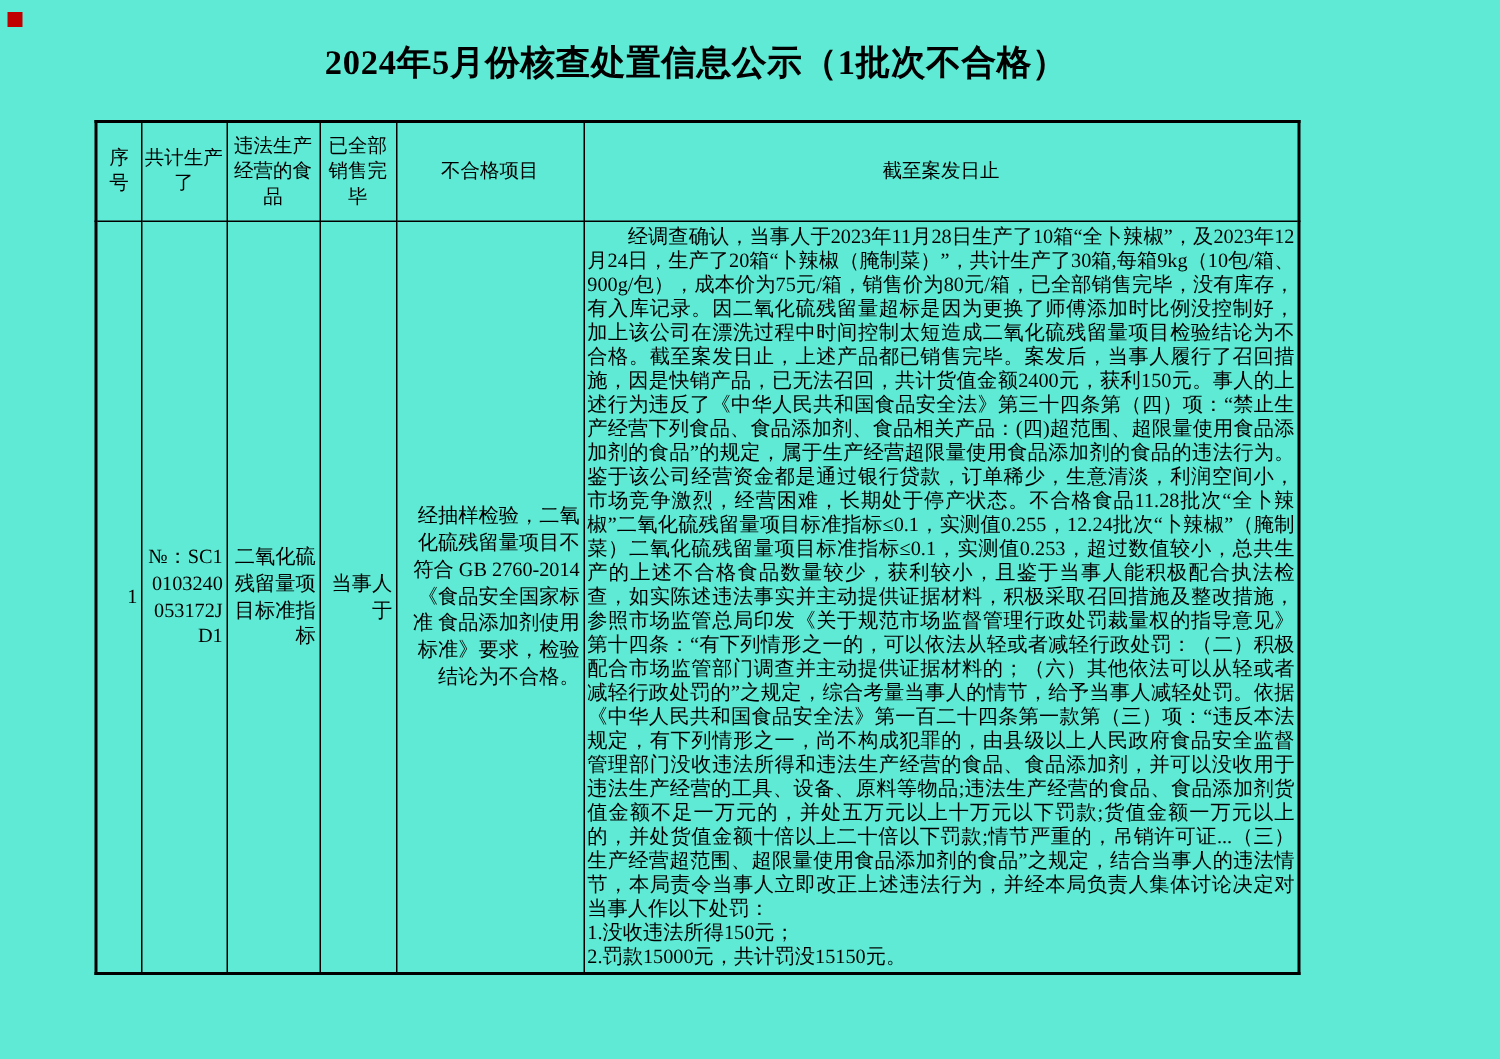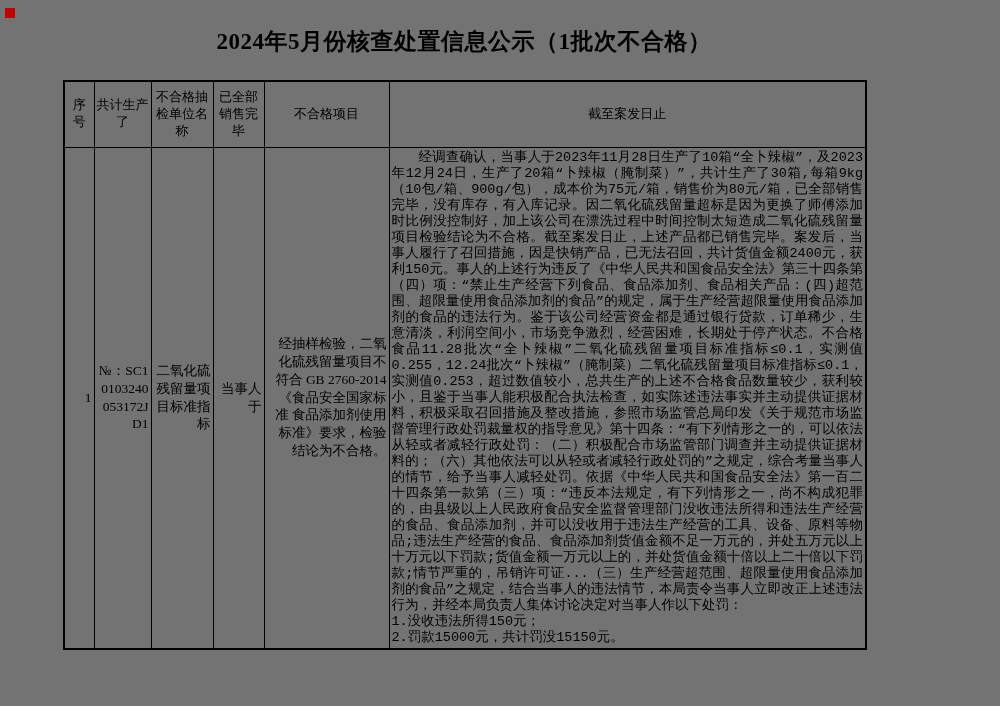--- a/index.html
+++ b/index.html
@@ -6,21 +6,21 @@
   html, body { margin: 0; padding: 0; }
   body {
     width: 1000px; height: 706px;
     background: #ffffff;
     font-family: "Liberation Serif", "DejaVu Serif", serif;
     color: #000000;
   }
   .page {
     position: relative;
     width: 1000px; height: 706px;
-    background: #737373;
+    background: #5eead4;
     overflow: hidden;
   }
   .corner-marker {
     position: absolute;
     left: 5px; top: 8px;
     width: 10px; height: 10px;
     background: #c00000;
   }
   .doc-title {
     position: absolute;
@@ -62,21 +62,21 @@
     vertical-align: middle;
   }
   .cell-report { word-break: break-all; }
   .cell-disposition {
     vertical-align: top;
     text-align: justify;
     font-size: 13.5px;
     line-height: 16px;
     padding: 2px 4px;
   }
-  .cell-disposition p { margin: 0; font-family: Liberation Mono, monospace; }
+  .cell-disposition p { margin: 0; }
   .disposition-paragraph {
     text-indent: 2em;
     text-align: justify;
   }
 </style>
 </head>
 <body>
 
 <div class="page">
 
@@ -90,21 +90,21 @@
       <col style="width:57px">
       <col style="width:62px">
       <col style="width:51px">
       <col style="width:125px">
       <col style="width:477px">
     </colgroup>
     <thead>
       <tr>
         <th>序号</th>
         <th>共计生产了</th>
-        <th>不合格抽检单位名称</th>
+        <th>违法生产经营的食品</th>
         <th>已全部销售完毕</th>
         <th>不合格项目</th>
         <th>截至案发日止</th>
       </tr>
     </thead>
     <tbody>
       <tr>
         <td class="cell-center">1</td>
         <td class="cell-center cell-report">№：SC10103240053172JD1</td>
         <td class="cell-center">二氧化硫残留量项目标准指标</td>

